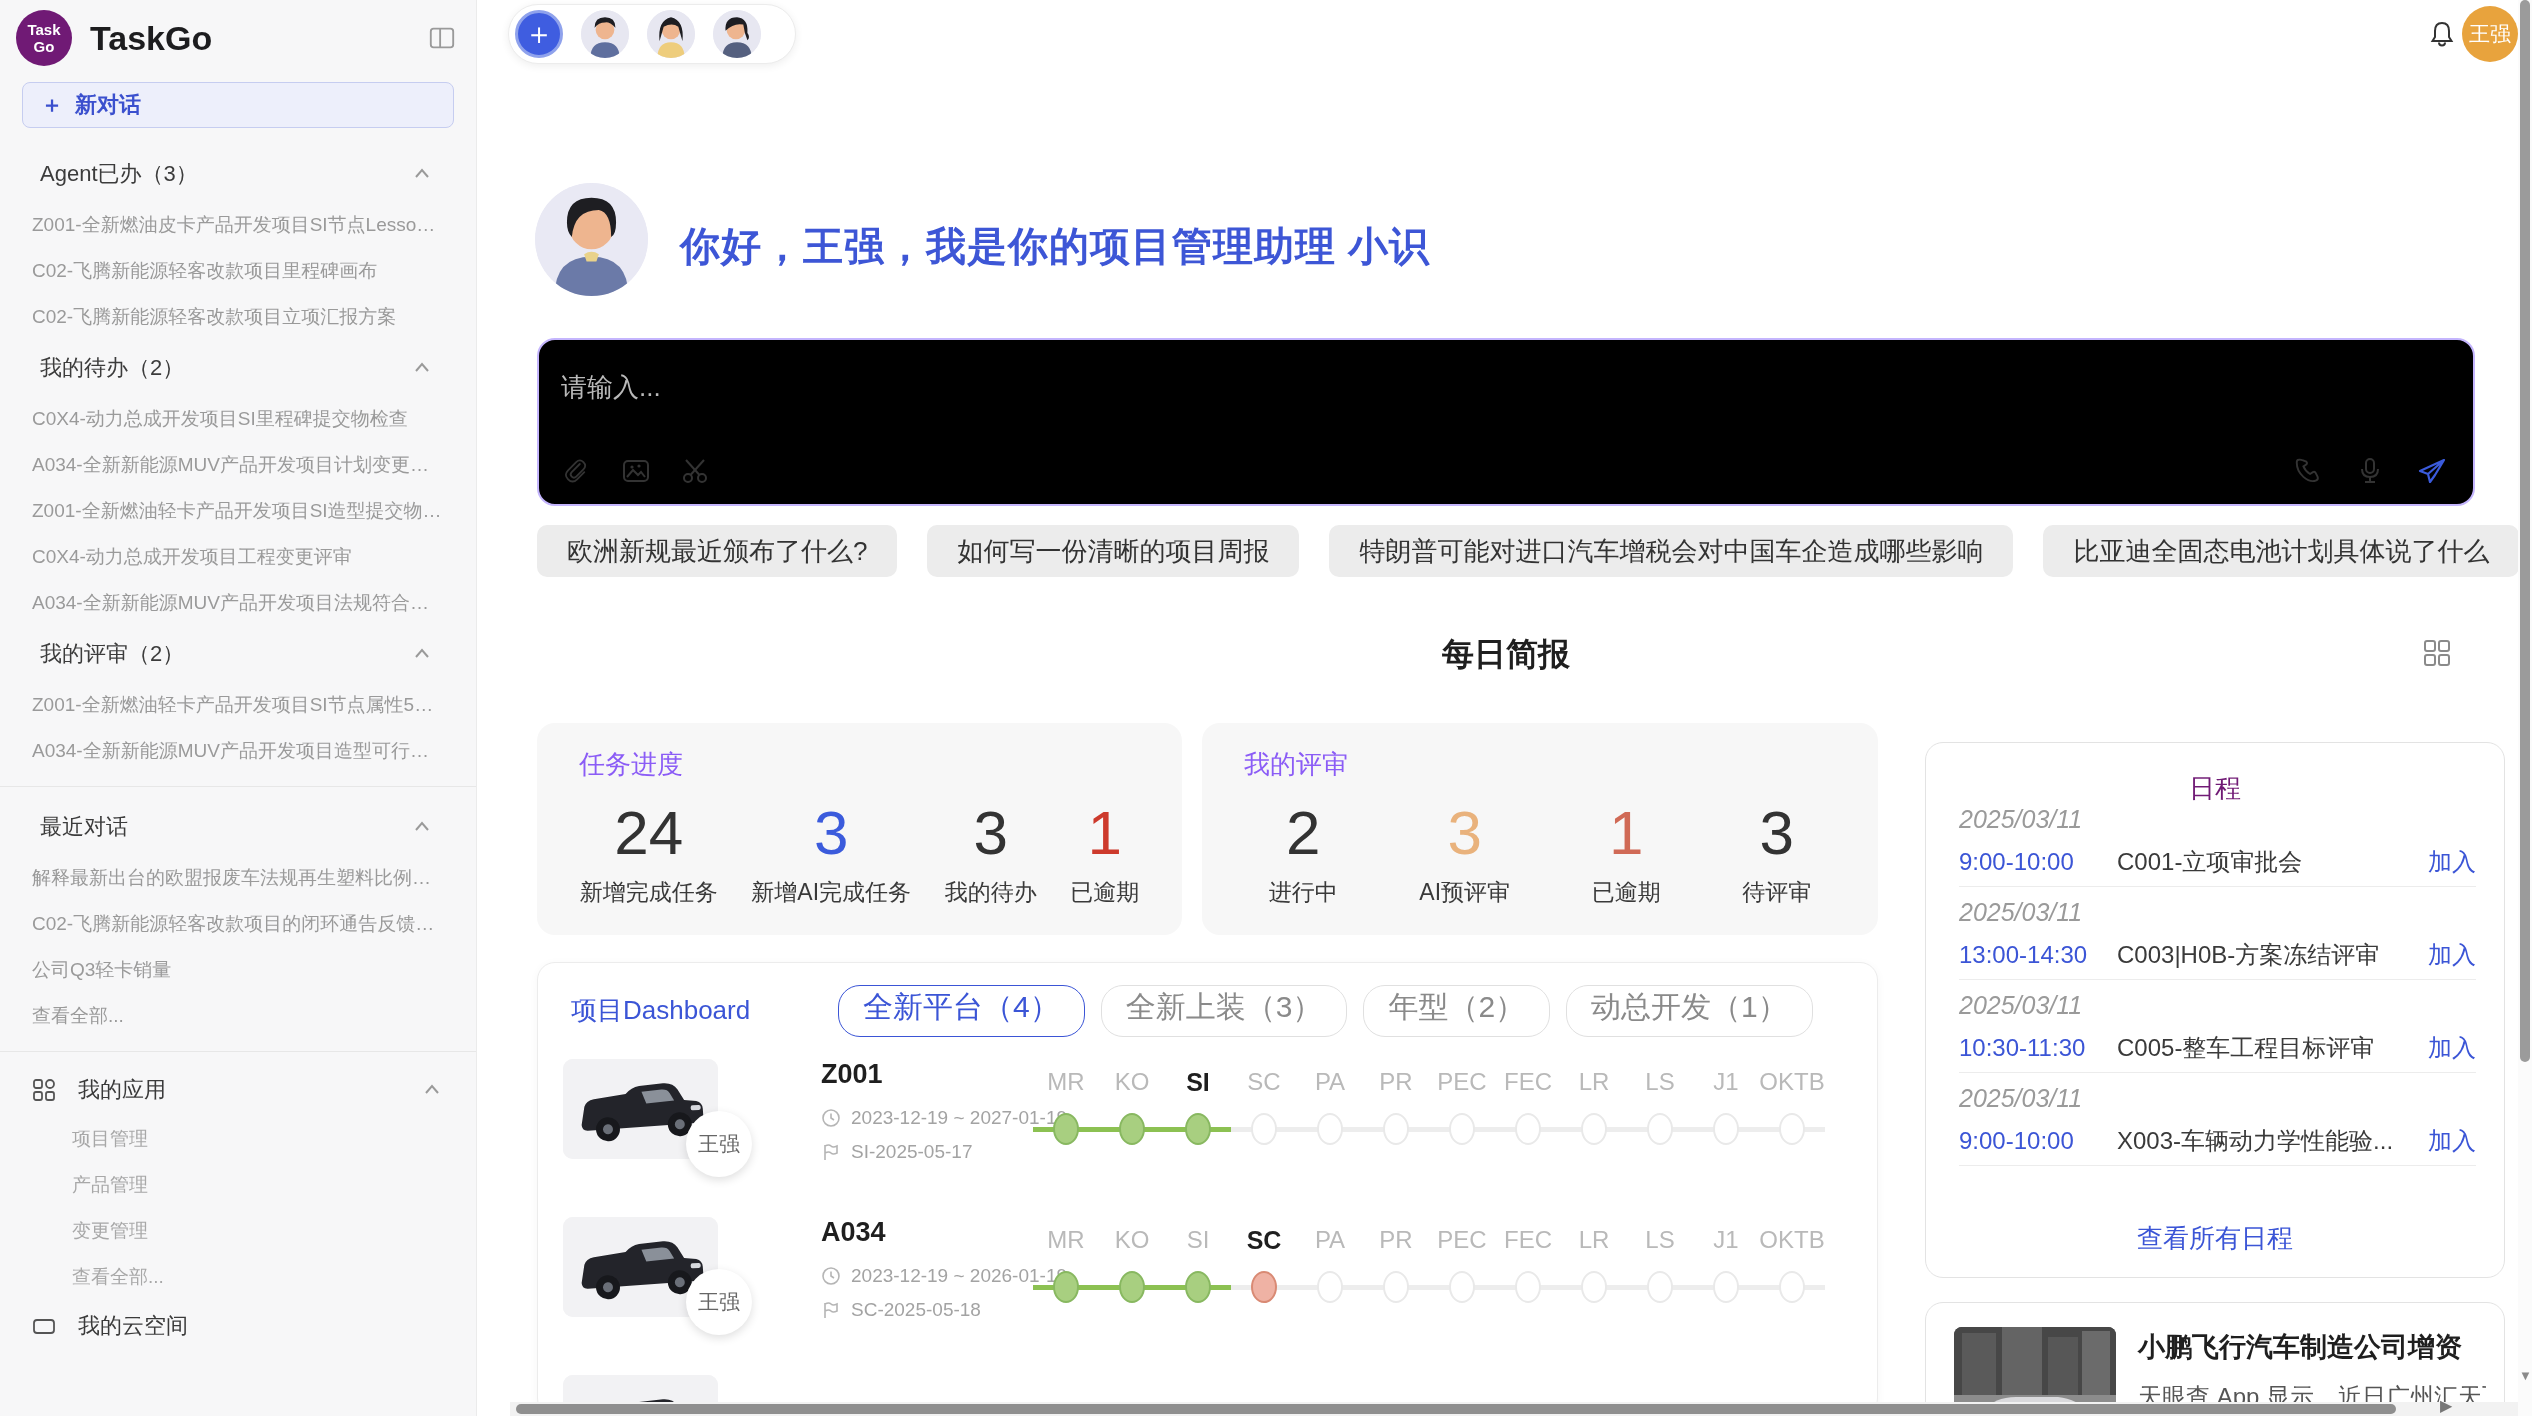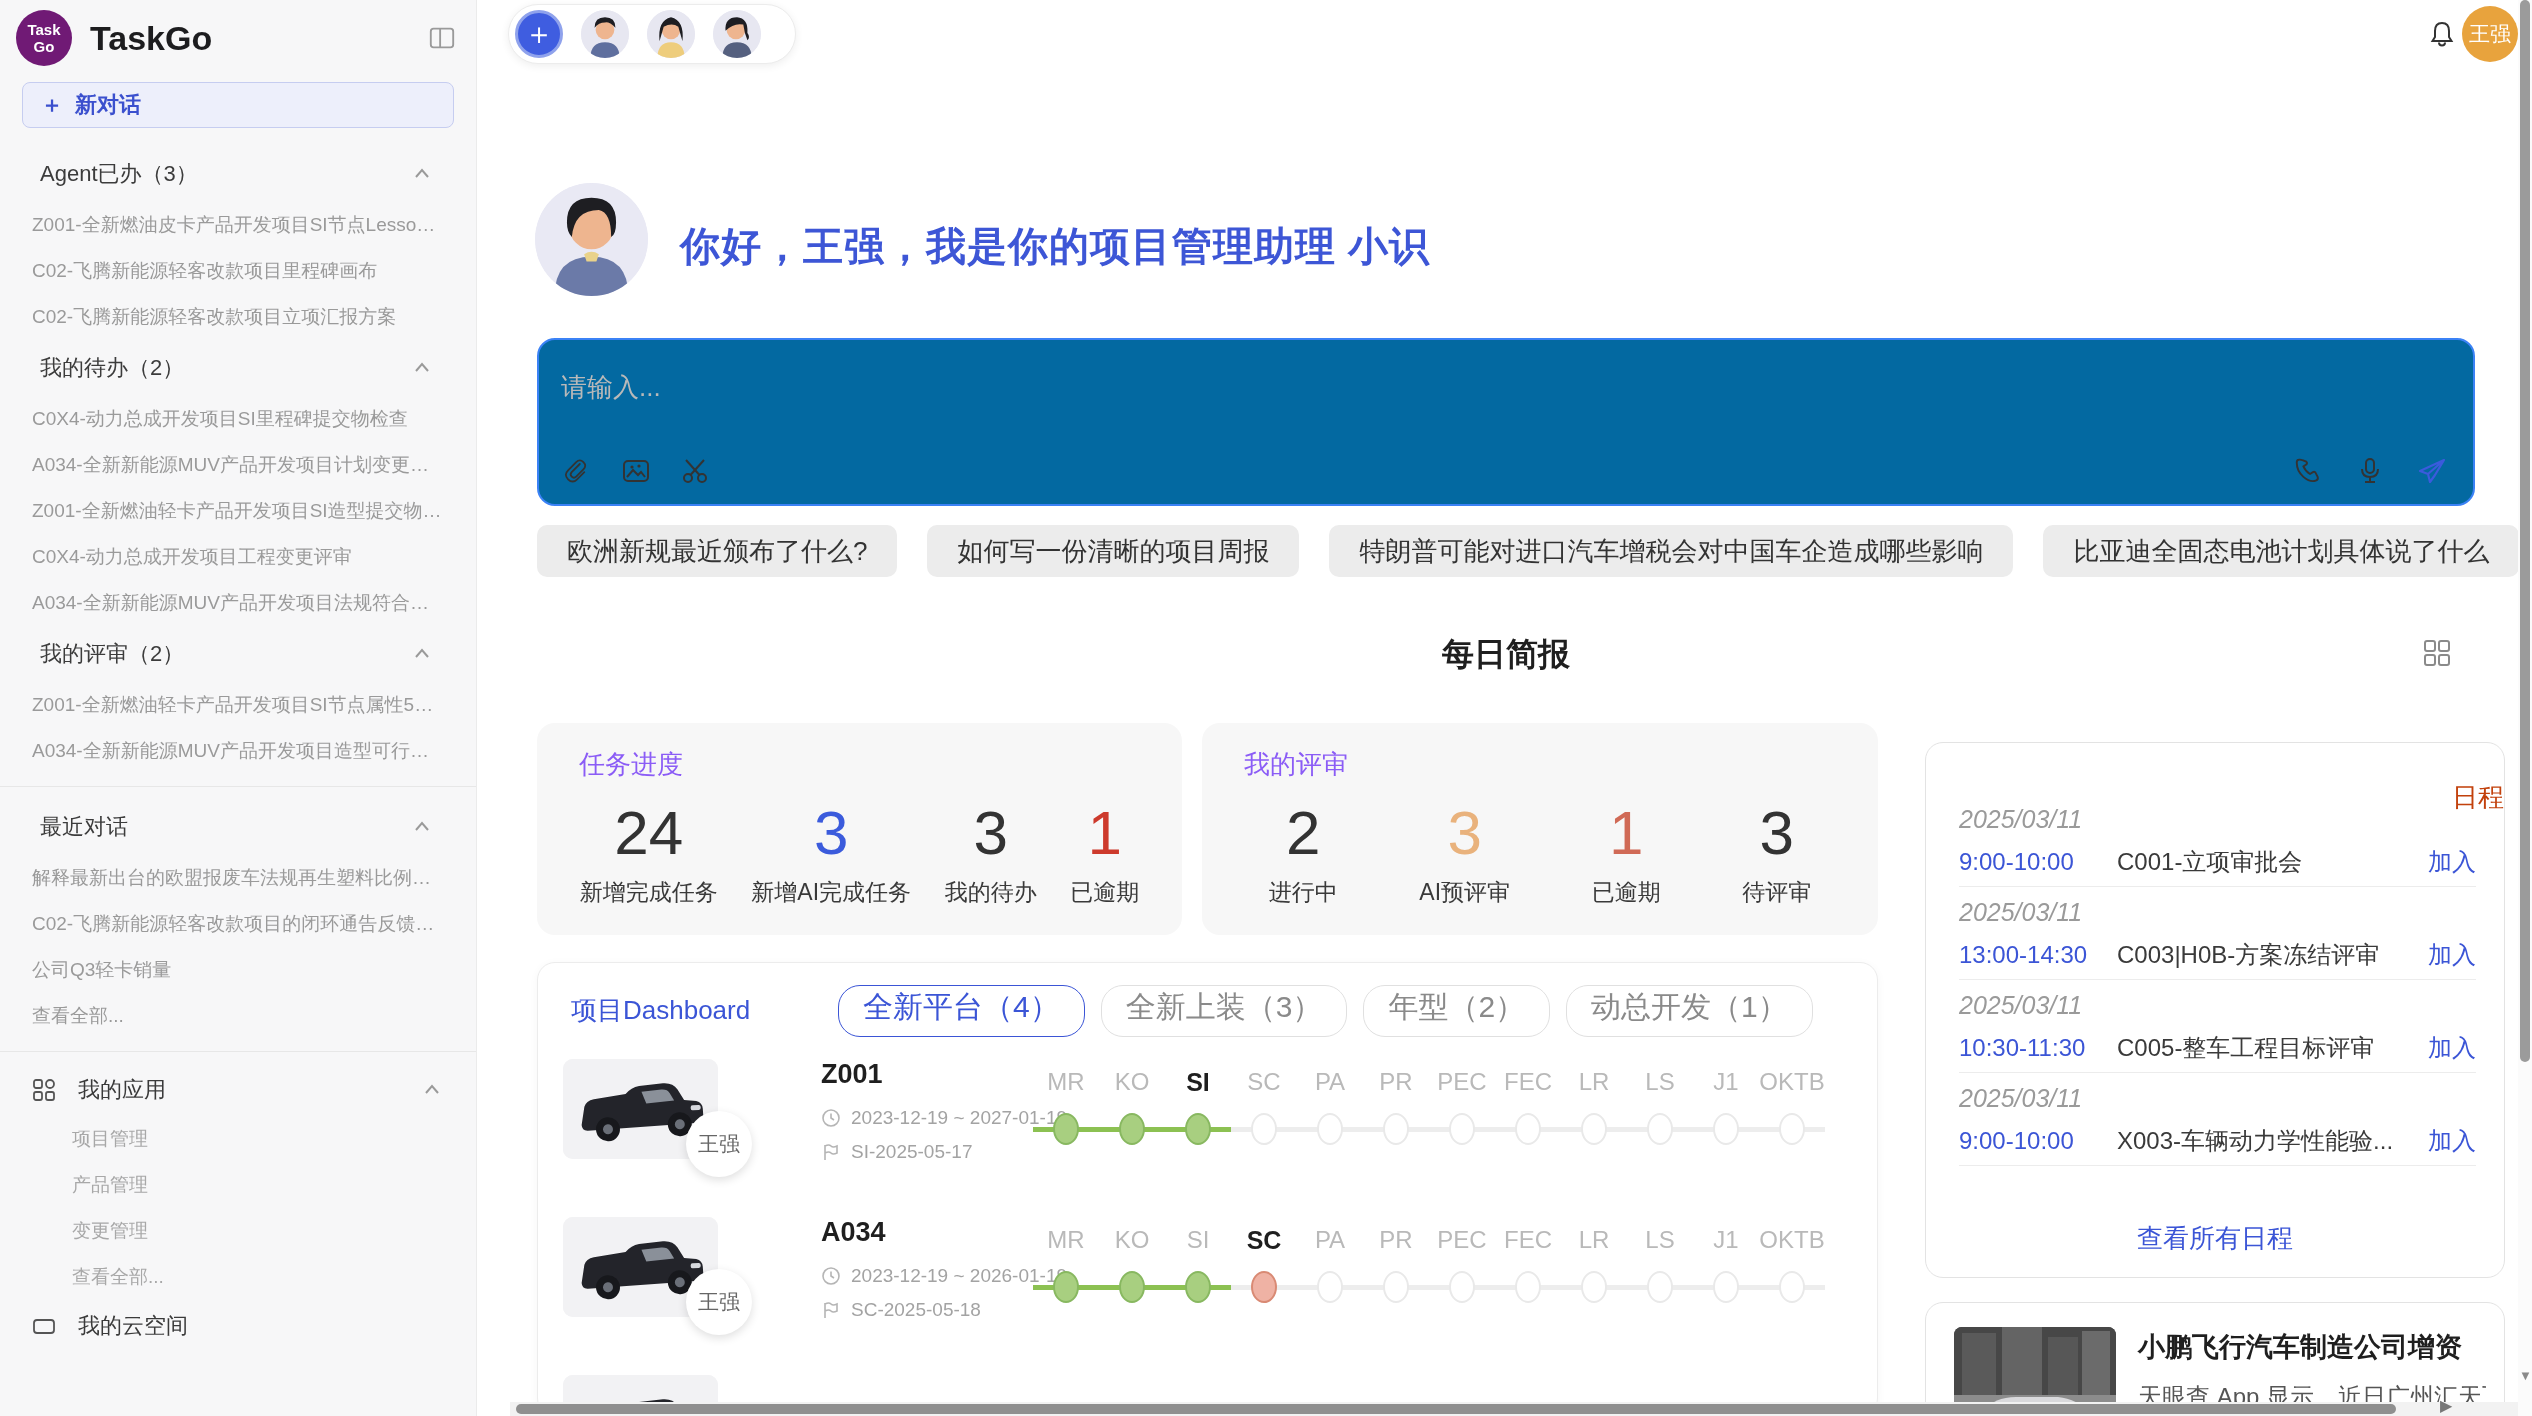--- a/index.html
+++ b/index.html
@@ -27,21 +27,21 @@
   .plus-btn { width:48px; height:48px; border-radius:50%; background:#3f5de0; border:3px solid #8fa2ec; color:#fff; display:flex; align-items:center; justify-content:center; font-size:30px; font-weight:400; cursor:pointer; flex:none; }
   .mini-avatar { width:48px; height:48px; border-radius:50%; background:#e7e7f1; overflow:hidden; cursor:pointer; flex:none; }
   .bell { position:absolute; left:2426px; top:18px; cursor:pointer; }
   .user-avatar { position:absolute; left:2462px; top:6px; width:56px; height:56px; border-radius:50%; background:#e8a33d; color:#fff; font-size:21px; display:flex; align-items:center; justify-content:center; cursor:pointer; }
 
   
   .greet-avatar { position:absolute; left:535px; top:183px; width:113px; height:113px; border-radius:50%; background:#e9e9f4; overflow:hidden; }
   .greet-text { position:absolute; left:680px; top:219px; font-size:40px; font-weight:700; color:#3d56d6; letter-spacing:1px; }
 
   
-  .composer { position:absolute; left:537px; top:338px; width:1938px; height:168px; border:2px solid #3b82f6; border-radius:18px; background:#0369a1; }
+  .composer { position:absolute; left:537px; top:338px; width:1938px; height:168px; border:2px solid #c4b5fd; border-radius:18px; background:#000000; }
   .placeholder { position:absolute; left:22px; top:30px; font-size:26px; color:#b9b9b9; }
   .comp-icons-left { position:absolute; left:20px; bottom:16px; display:flex; gap:26px; }
   .comp-icons-right { position:absolute; right:24px; bottom:16px; display:flex; gap:28px; }
   .cicon { width:34px; height:34px; display:flex; align-items:center; justify-content:center; cursor:pointer; }
 
   
   .chips { position:absolute; left:537px; top:525px; width:1940px; display:flex; gap:30px; }
   .chip { height:52px; line-height:52px; padding:0 30px; background:#ececec; border-radius:10px; font-size:26px; color:#333; white-space:nowrap; cursor:pointer; }
 
   
@@ -78,21 +78,21 @@
   .ms::before { content:""; position:absolute; left:0; right:0; top:62px; height:5px; background:#ededed; }
   .ms[data-state="done"]::before, .ms[data-state="current"]::before { background:#8cc152; }
   .ms-label { height:34px; line-height:34px; font-size:24px; color:#b9b9b9; }
   .ms[data-state="current"] .ms-label, .ms[data-state="overdue"] .ms-label { color:#1f1f1f; font-weight:700; font-size:25px; }
   .ms-node { margin-top:14px; width:26px; height:32px; border-radius:50%; background:#fff; border:2px solid #e9e9e9; z-index:1; }
   .ms[data-state="done"] .ms-node, .ms[data-state="current"] .ms-node { background:#a8cf80; border-color:#88b860; }
   .ms[data-state="overdue"] .ms-node { background:#efb2a4; border-color:#d98a74; }
 
   
   .sched { position:absolute; left:1925px; top:742px; width:580px; height:536px; border:1px solid #e3e3e3; border-radius:18px; background:#fff; }
-  .sched-title { margin-top:37px; text-align:right; font-size:26px; color:#c2410c; }
+  .sched-title { margin-top:28px; text-align:center; font-size:26px; color:#701a75; }
   .event { position:absolute; left:33px; right:28px; }
   #ev0{top:62px;} #ev1{top:155px;} #ev2{top:248px;} #ev3{top:341px;}
   .ev-date { font-size:25px; color:#9a9a9a;font-style:italic; }
   .ev-row { display:flex; margin-top:12px; align-items:center; }
   .ev-time { font-size:24px; color:#3b55d6; width:158px; flex:none; }
   .ev-title { font-size:24px; color:#3a3a3a; flex:1; white-space:nowrap; overflow:hidden; }
   .ev-join { font-size:24px; color:#3b55d6; cursor:pointer; flex:none; }
   .ev-sep { position:absolute; left:33px; right:28px; height:1px; background:#ececec; }
   #sep0{top:143px;} #sep1{top:236px;} #sep2{top:329px;} #sep3{top:422px;}
   .sched-viewall { position:absolute; left:0; right:0; top:478px; text-align:center; font-size:26px; color:#3b55d6; cursor:pointer; }

